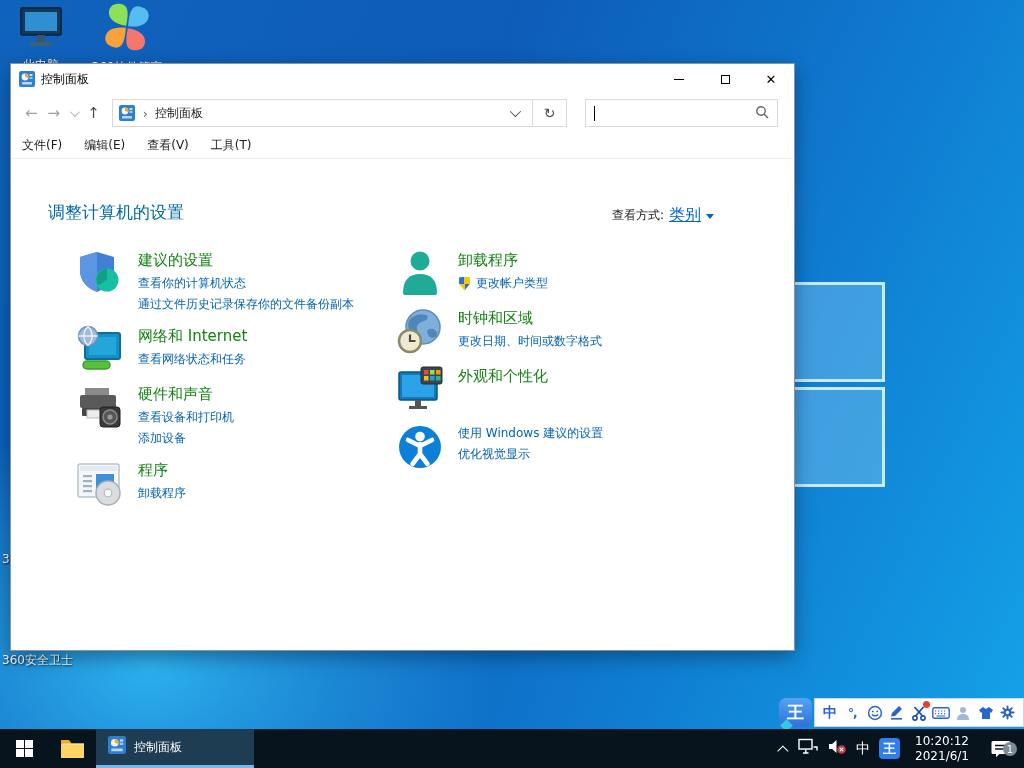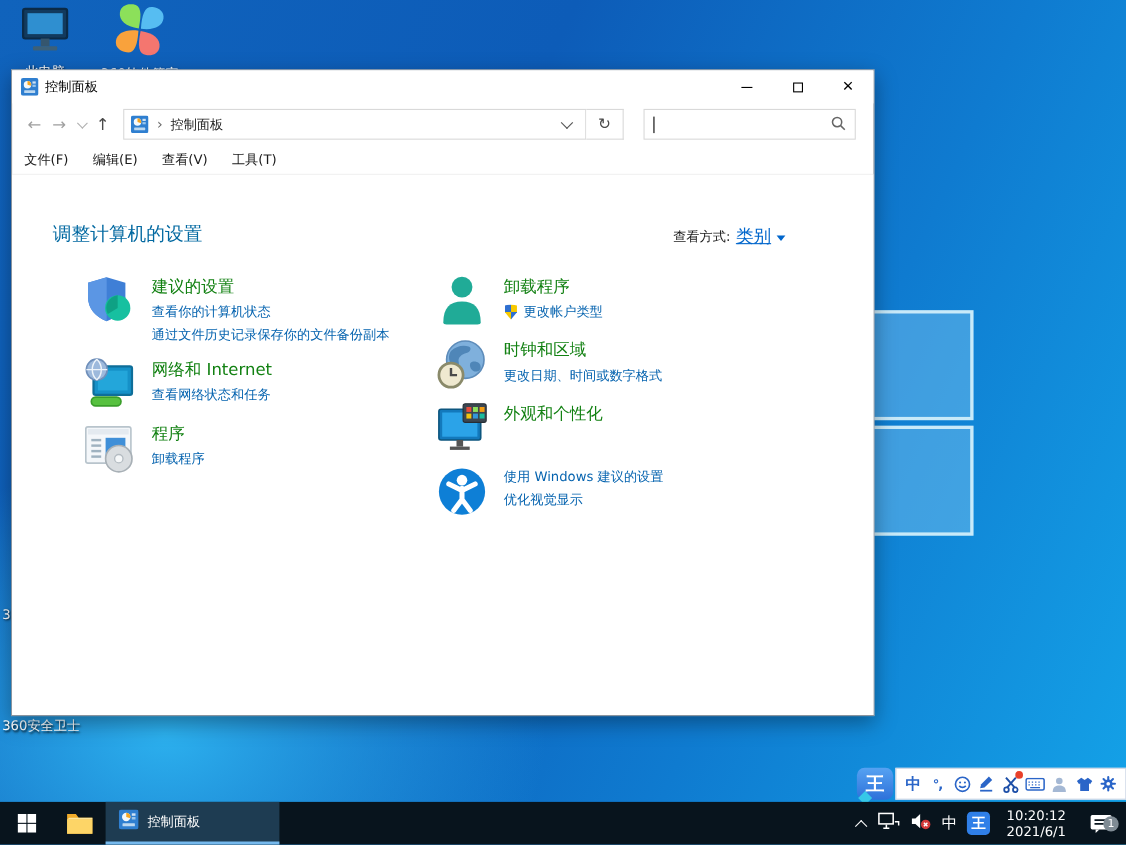--- a/index.html
+++ b/index.html
@@ -258,20 +258,38 @@
             <circle cx="12" cy="11" r="9.5" fill="#9db9dc" stroke="#6f8fba" stroke-width="1.5"></circle>
             <path d="M2.5 11 H21.5 M12 1.5 a13 13 0 0 1 0 19 M12 1.5 a13 13 0 0 0 0 19" stroke="#eef4fa" stroke-width="1.3" fill="none"></path>
           </svg>
         </span>
         <div class="cat-text">
           <span class="cat-title">网络和 Internet</span>
           <span class="cat-link">查看网络状态和任务</span>
         </div>
       </div>
 
+      <div class="cat-item">
+        <span class="cat-icon">
+          <svg width="48" height="48" viewBox="0 0 48 48">
+            <rect x="9" y="5" width="24" height="8" fill="#8a8a8a"></rect>
+            <rect x="4" y="12" width="36" height="13" rx="2" fill="#5a5a5a"></rect>
+            <rect x="6" y="25" width="32" height="8" rx="1" fill="#474747"></rect>
+            <rect x="11" y="27" width="20" height="8" fill="#ececec" stroke="#bbb" stroke-width="1"></rect>
+            <rect x="24" y="24" width="20" height="20" rx="3" fill="#3a3a3a" stroke="#1f1f1f"></rect>
+            <circle cx="34" cy="34" r="7" fill="#565656" stroke="#8c8c8c" stroke-width="1.5"></circle>
+            <circle cx="34" cy="34" r="2.6" fill="#9a9a9a"></circle>
+          </svg>
+        </span>
+        <div class="cat-text">
+          <span class="cat-title">硬件和声音</span>
+          <span class="cat-link">查看设备和打印机</span>
+          <span class="cat-link">添加设备</span>
+        </div>
+      </div>
 
       <div class="cat-item">
         <span class="cat-icon">
           <svg width="48" height="48" viewBox="0 0 48 48">
             <rect x="2" y="5" width="41" height="33" rx="2" fill="#f4f7fa" stroke="#b8c4cc" stroke-width="1.5"></rect>
             <rect x="4" y="7" width="37" height="5" fill="#e4eaf0"></rect>
             <rect x="7" y="16" width="9" height="2.2" fill="#9fb2c0"></rect>
             <rect x="7" y="21" width="9" height="2.2" fill="#9fb2c0"></rect>
             <rect x="7" y="26" width="9" height="2.2" fill="#9fb2c0"></rect>
             <rect x="7" y="31" width="9" height="2.2" fill="#9fb2c0"></rect>

